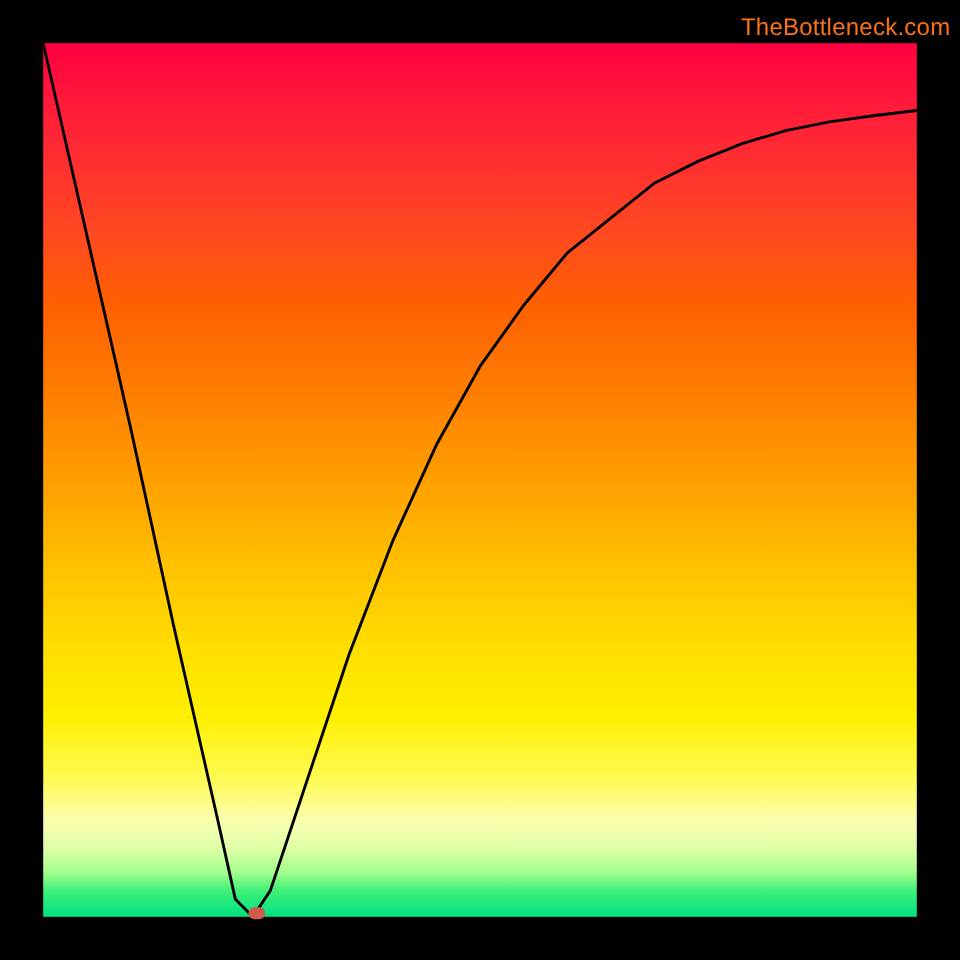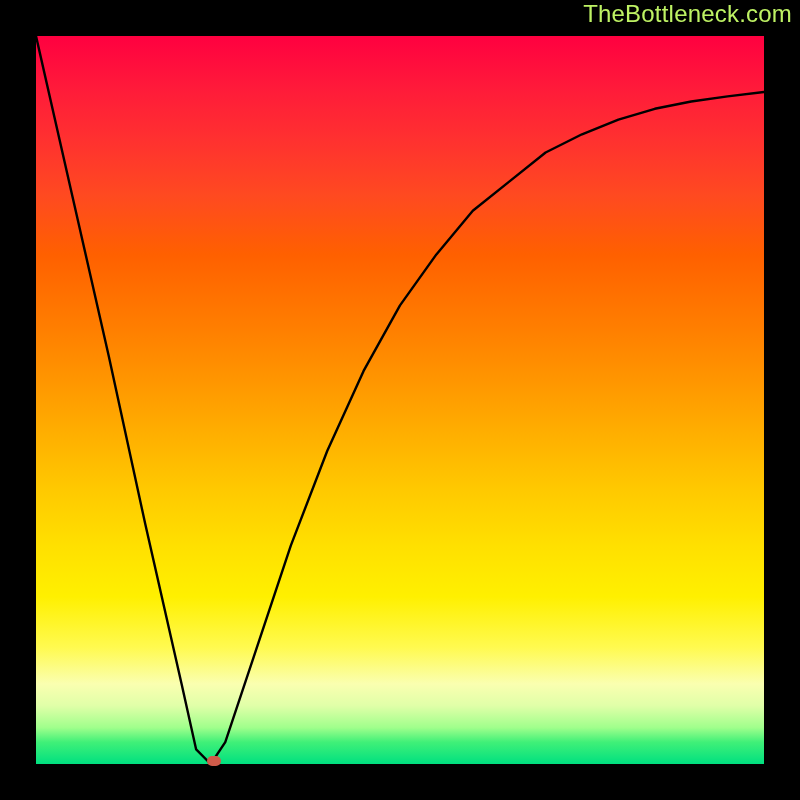--- a/index.html
+++ b/index.html
@@ -33,24 +33,24 @@
       #fffa50 84%,
       #faffb0 89%,
       #e0ffa8 92%,
       #a0ff8c 95%,
       #40f078 97%,
       #00e080 100%
     );
   }
   .watermark {
     position: absolute;
-    top: 0;
+    top: 12px;
     right: 8px;
-    color: #bef264;
-    font-size: 24px;
+    color: #f97316;
+    font-size: 20px;
     letter-spacing: 0.2px;
     user-select: none;
   }
   svg.curve {
     position: absolute;
     left: 36px;
     top: 36px;
     width: 728px;
     height: 728px;
     pointer-events: none;

